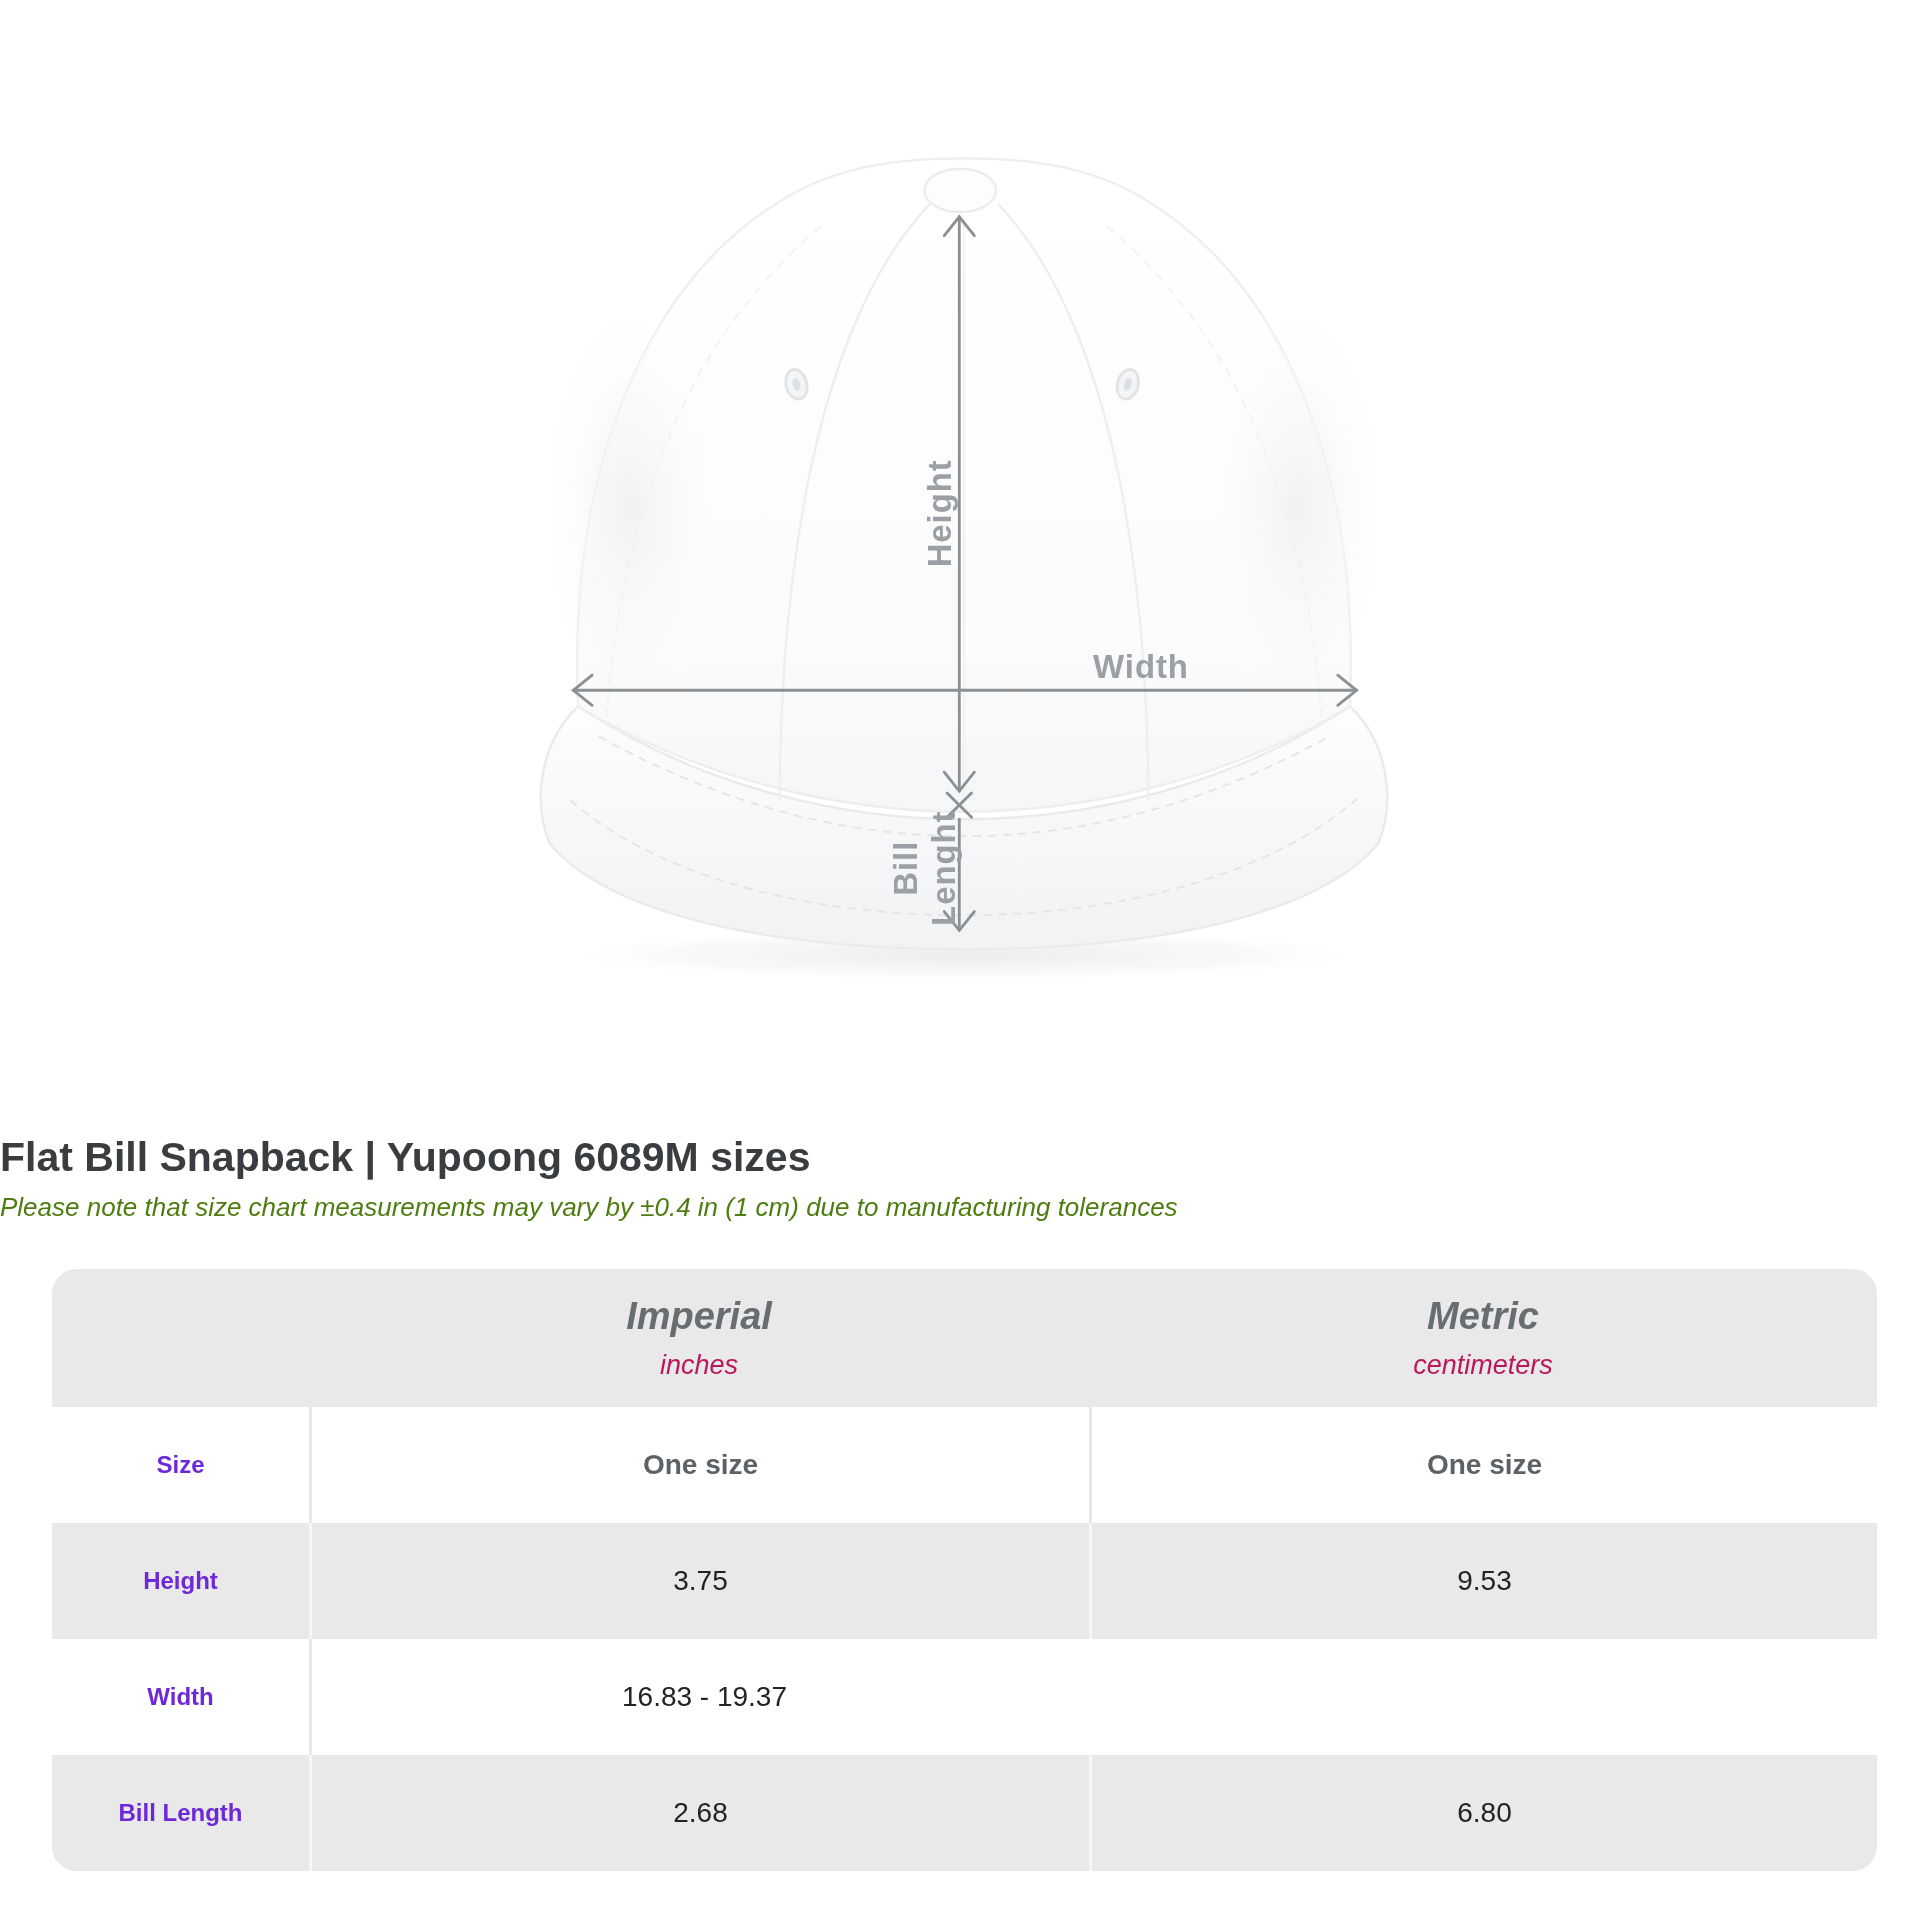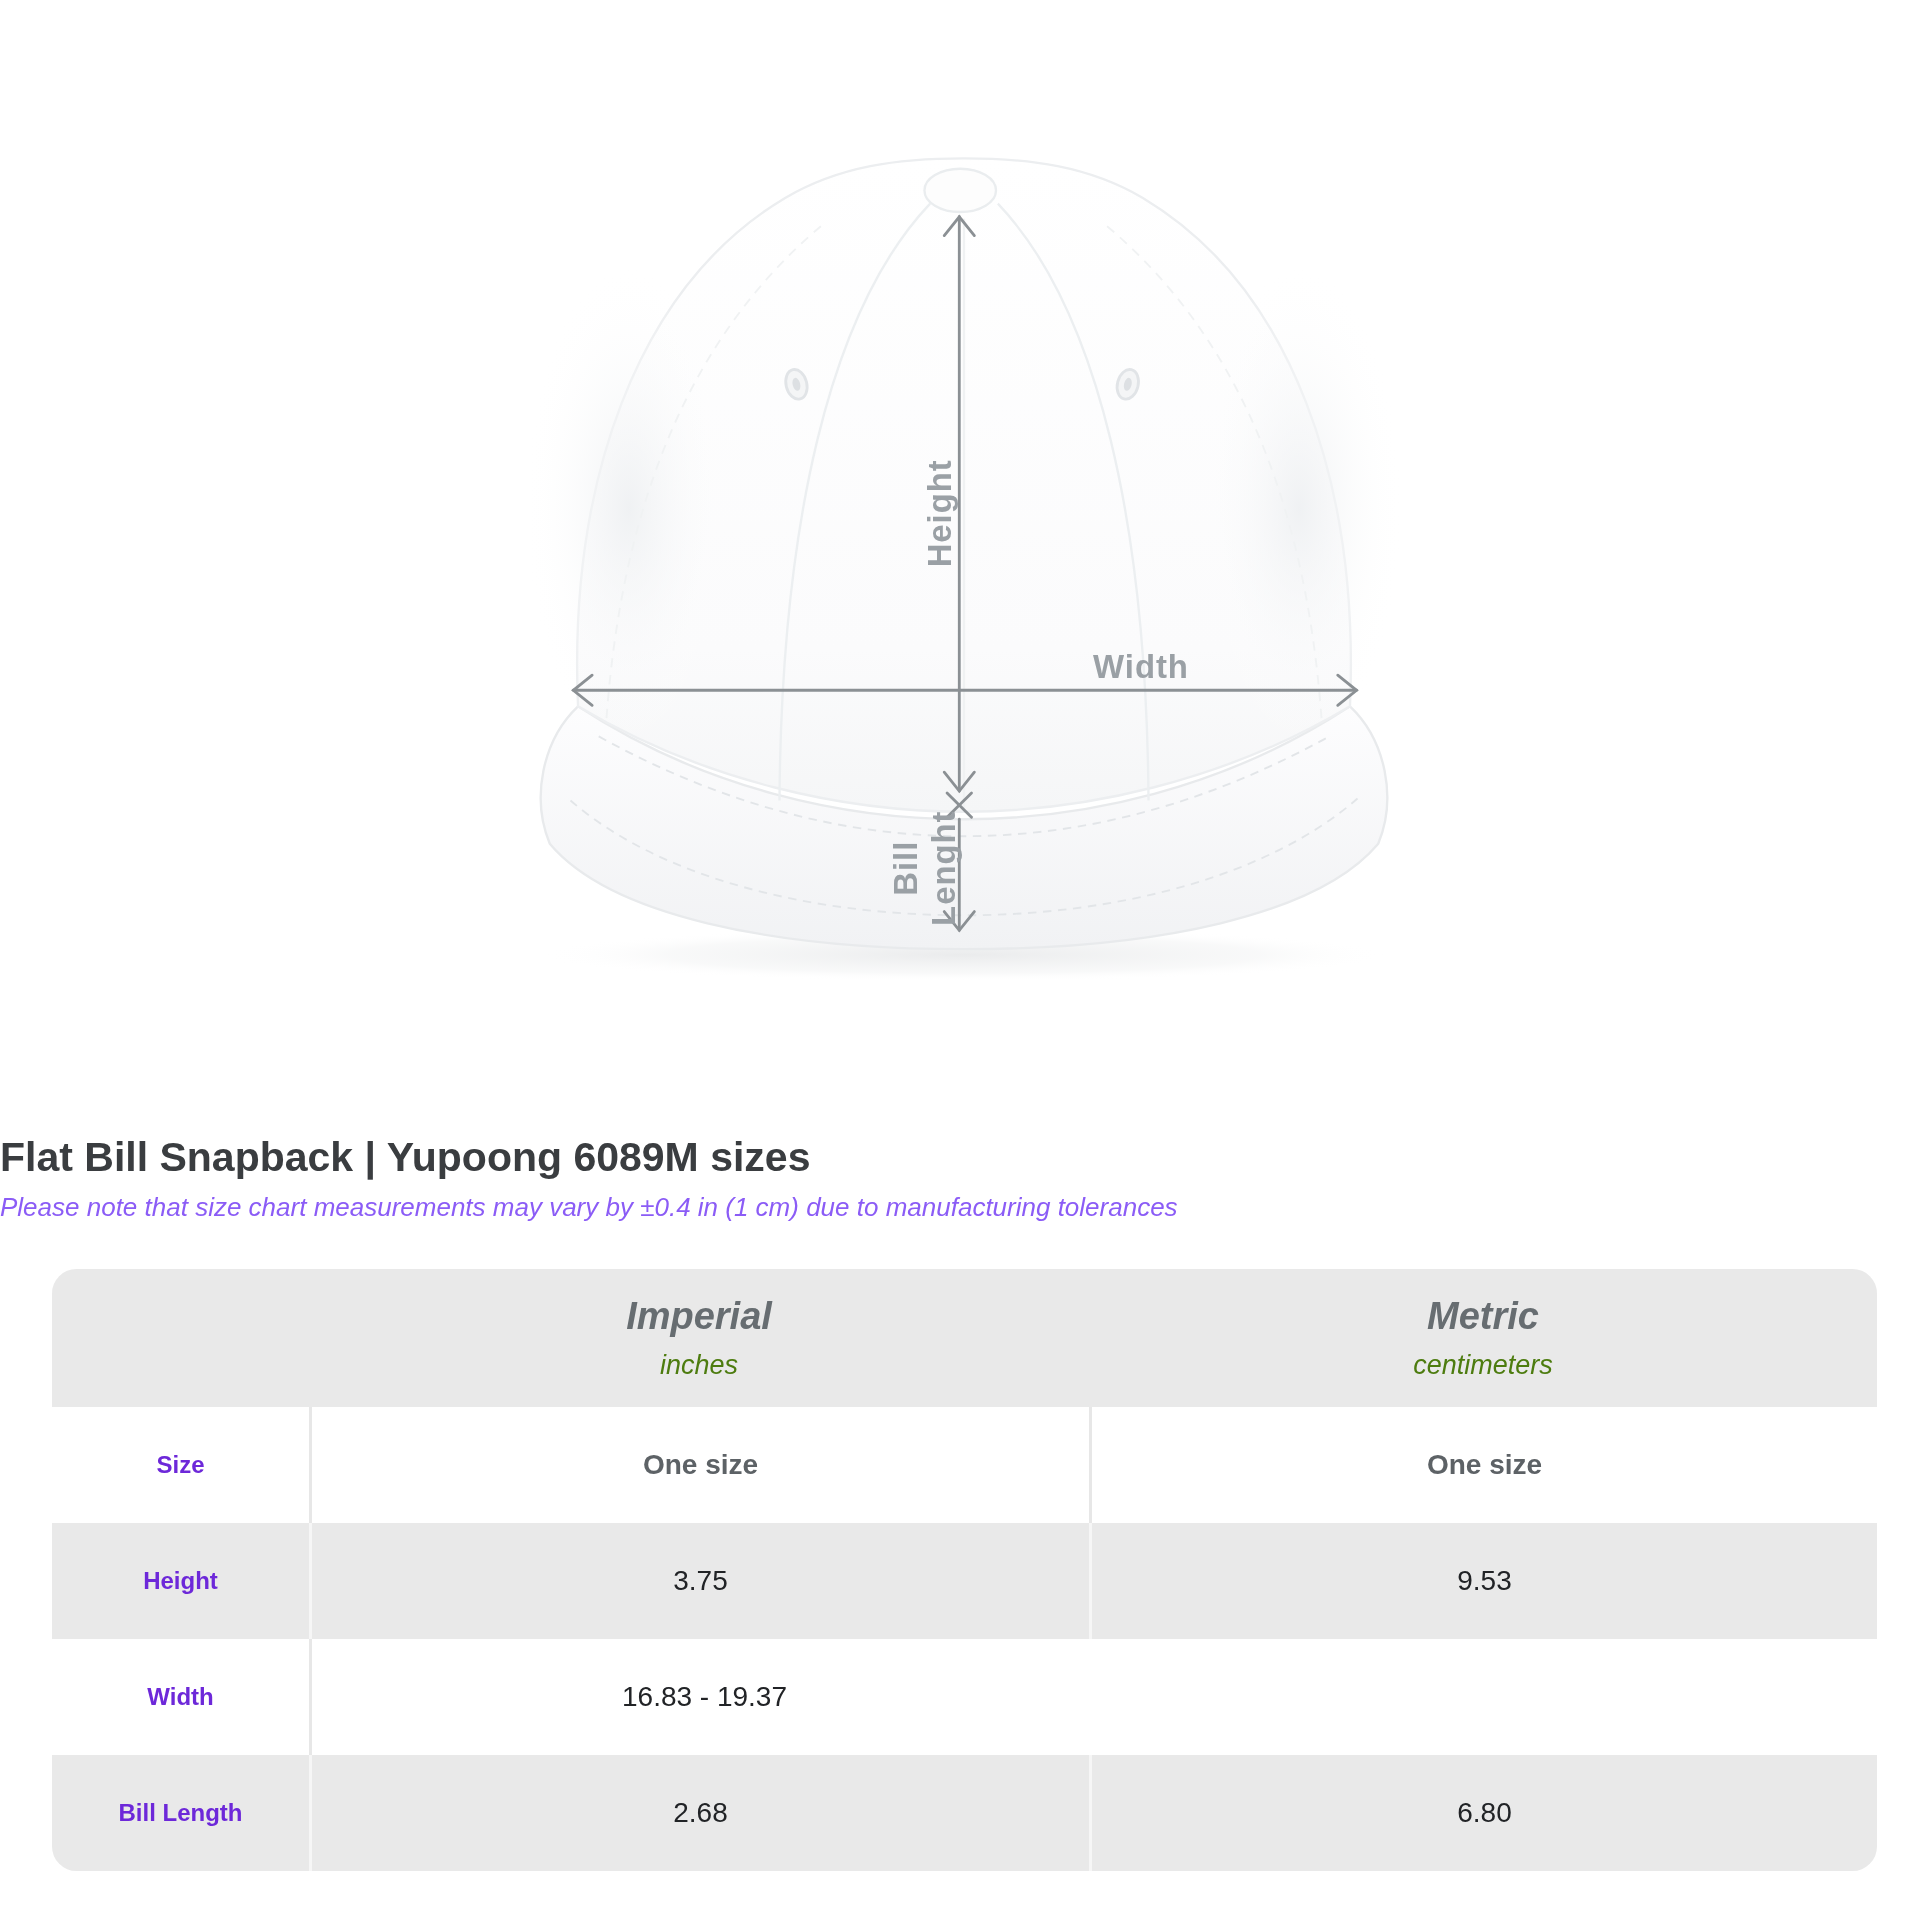--- a/index.html
+++ b/index.html
@@ -15,35 +15,35 @@
   .dim-label {
     font-family: "Liberation Sans", "DejaVu Sans", sans-serif;
     font-size: 35px; font-weight: bold; fill: #9aa0a5; letter-spacing: 1px;
   }
 
   .title-block { position: absolute; left: 0; top: 1134px; width: 1928px; }
   .page-title {
     margin: 0; font-size: 41px; font-weight: bold; color: #3a3d40; letter-spacing: 0px;
   }
   .page-subtitle {
-    margin: 11.3px 0 0 0; font-size: 26px; font-style: italic; color: #8b5cf6;
+    margin: 11.3px 0 0 0; font-size: 26px; font-style: italic; color: #4d7c0f;
   }
 
   .size-table { position: absolute; left: 52px; top: 1269px; width: 1825px; }
   .thead {
     display: flex; height: 138px; background: #e9e9e9;
     border-radius: 24.5px 24.5px 0 0;
   }
   .hcell {
     box-sizing: border-box; display: flex; flex-direction: column;
     align-items: center; justify-content: center; gap: 12px;
   }
   .c0 { width: 257px; } .c1 { width: 780px; } .c2 { width: 788px; }
   .hlabel { font-size: 38px; font-weight: bold; font-style: italic; color: #676d71; }
-  .hsub   { font-size: 27px; font-style: italic; color: #4d7c0f; }
+  .hsub   { font-size: 27px; font-style: italic; color: #be185d; }
 
   .row { display: flex; height: 116px; }
   .row.band { background: #e9e9e9; }
   .row:last-child { border-bottom-left-radius: 24.5px; border-bottom-right-radius: 24.5px; }
   .cell {
     box-sizing: border-box; display: flex; align-items: center; justify-content: center;
   }
   .cell.c1, .cell.c2 { border-left: 3.8px solid #e7e7e7; align-items: center; }
   .row.band .cell.c1, .row.band .cell.c2 { border-left-color: #f6f6f6; }
   .row-label { font-size: 24px; font-weight: bold; color: #6d28d9; }

